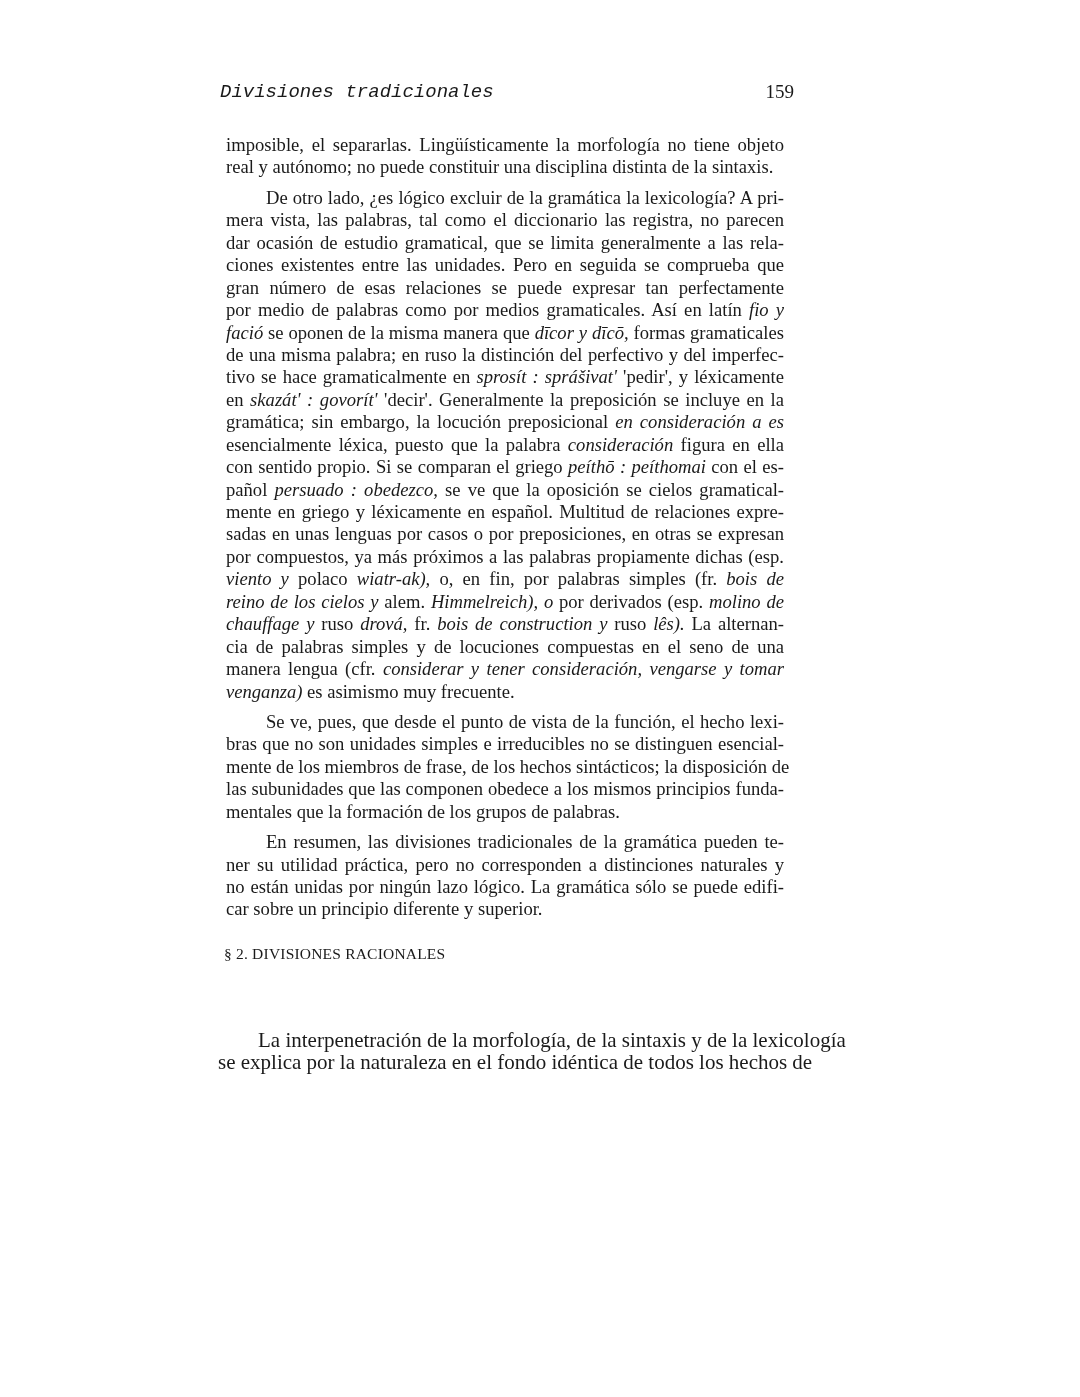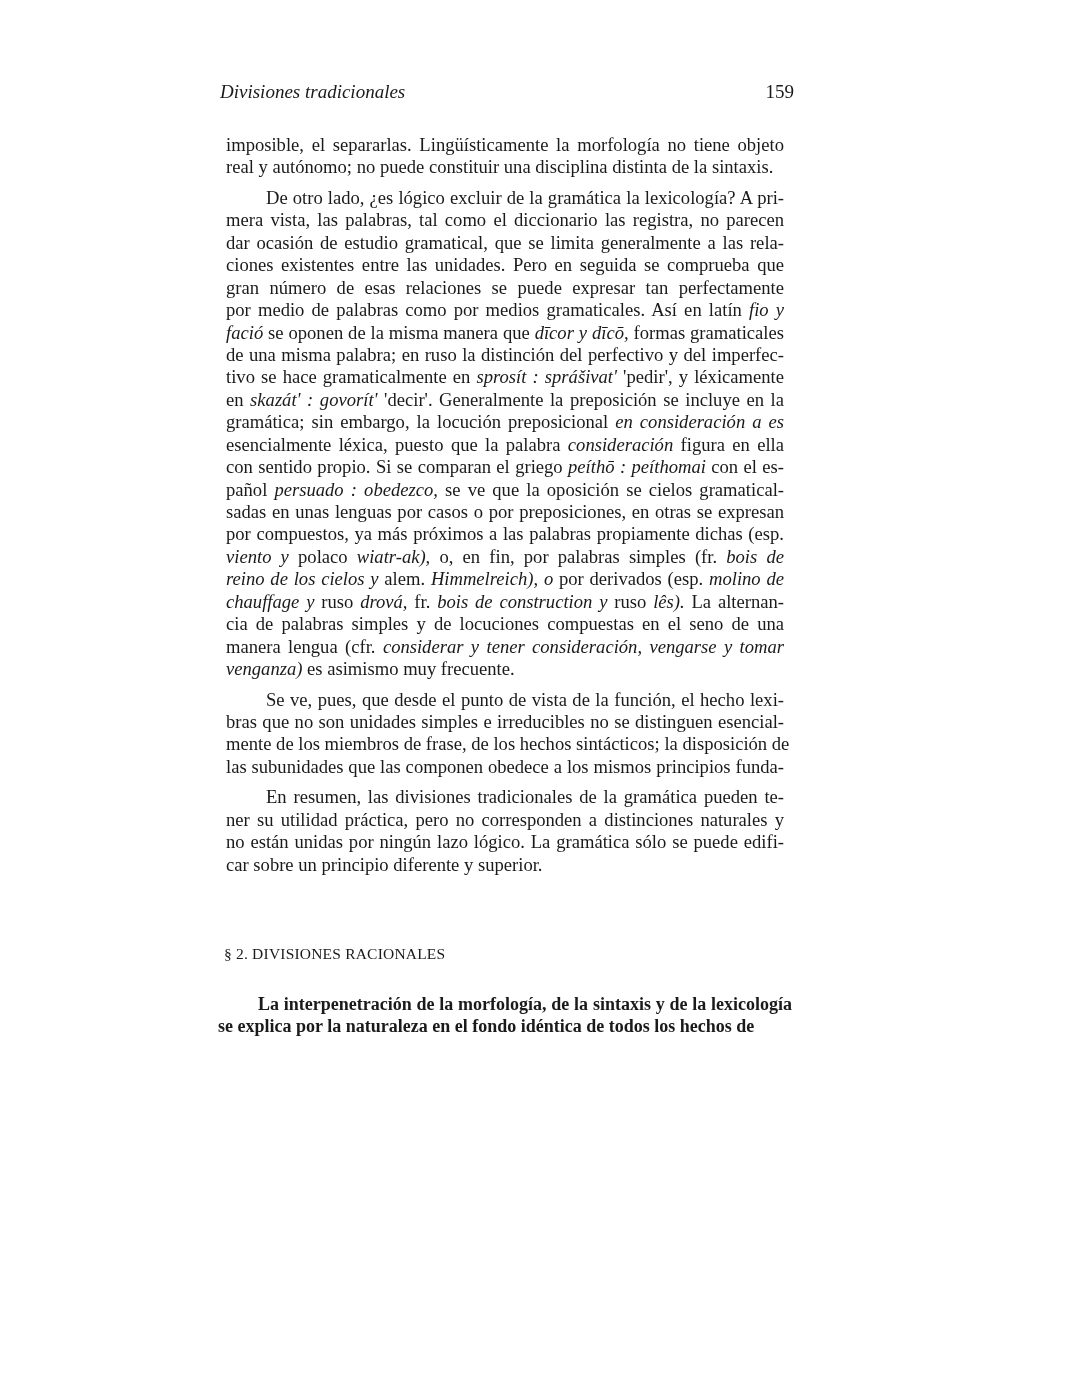--- a/index.html
+++ b/index.html
@@ -1,32 +1,32 @@
 <!DOCTYPE html>
 <html><head>
 <meta charset="utf-8">
 <style>
   html, body { margin: 0; padding: 0; background: #ffffff; }
   body { width: 1080px; height: 1397px; position: relative; overflow: hidden;
          font-family: "Liberation Serif", "DejaVu Serif", serif; color: #1a1a1a; }
   .page { position: absolute; left: 218px; top: 0; width: 574px; }
   .header { position: absolute; top: 81px; left: 0; width: 574px; height: 24px;
             font-size: 19px; }
-  .header .title { position: absolute; left: 2px; font-style: italic; }
+  .header .title { position: absolute; left: 2px; font-style: italic; font-family: Liberation Mono, monospace; }
   .header .pnum { position: absolute; right: -2px; margin-left: 16px; }
   .body { position: absolute; top: 126px; left: 0; width: 574px;
           font-size: 18.6px; line-height: 22.45px; text-align: justify; }
   .body p { margin: 8px; }
   .line { display: block; text-align: justify; text-align-last: justify; white-space: nowrap; height: 22.45px; }
   .line.last { text-align-last: left; }
   .indent { padding-left: 40px; }
   .body i { }
   .section { position: absolute; top: 933px; left: 6px; font-size: 15.5px; letter-spacing: 0.2px; margin-top: 12px; }
-  .body2 { position: absolute; top: 975px; left: 0; width: 574px;
-           font-size: 18px; line-height: 22.45px; font-weight: bold; }
+  .body2 { position: absolute; top: 1008px; left: 0; width: 574px;
+           font-size: 21px; line-height: 22.45px; }
 </style>
 </head>
 <body>
 
 <div class="page">
   <div class="header">
     <span class="title">Divisiones tradicionales</span>
     <span class="pnum">159</span>
   </div>
 
@@ -43,34 +43,36 @@
         <span class="line"><span>gran número de esas relaciones se puede expresar tan perfectamente</span></span>
         <span class="line"><span>por medio de palabras como por medios gramaticales. Así en latín </span><i>fio y</i></span>
         <span class="line"><i>fació</i><span> se oponen de la misma manera que </span><i>dīcor y dīcō,</i><span> formas gramaticales</span></span>
         <span class="line"><span>de una misma palabra; en ruso la distinción del perfectivo y del imperfec-</span></span>
         <span class="line"><span>tivo se hace gramaticalmente en </span><i>sprosít : sprášivat'</i><span> 'pedir', y léxicamente</span></span>
         <span class="line"><span>en </span><i>skazát' : govorít'</i><span> 'decir'. Generalmente la preposición se incluye en la</span></span>
         <span class="line"><span>gramática; sin embargo, la locución preposicional </span><i>en consideración a es</i></span>
         <span class="line"><span>esencialmente léxica, puesto que la palabra </span><i>consideración</i><span> figura en ella</span></span>
         <span class="line"><span>con sentido propio. Si se comparan el griego </span><i>peíthō : peíthomai</i><span> con el es-</span></span>
         <span class="line"><span>pañol </span><i>persuado : obedezco,</i><span> se ve que la oposición se cielos gramatical-</span></span>
+        <span class="line"><span>mente en griego y léxicamente en español. Multitud de relaciones expre-</span></span>
         <span class="line"><span>sadas en unas lenguas por casos o por preposiciones, en otras se expresan</span></span>
         <span class="line"><span>por compuestos, ya más próximos a las palabras propiamente dichas (esp.</span></span>
         <span class="line"><i>viento y</i><span> polaco </span><i>wiatr-ak),</i><span> o, en fin, por palabras simples (fr. </span><i>bois de</i></span>
         <span class="line"><i>reino de los cielos y</i><span> alem. </span><i>Himmelreich), o</i><span> por derivados (esp. </span><i>molino de</i></span>
         <span class="line"><i>chauffage y</i><span> ruso </span><i>drová,</i><span> fr. </span><i>bois de construction y</i><span> ruso </span><i>lês).</i><span> La alternan-</span></span>
         <span class="line"><span>cia de palabras simples y de locuciones compuestas en el seno de una</span></span>
         <span class="line"><span>manera lengua (cfr. </span><i>considerar y tener consideración, vengarse y tomar</i></span>
         <span class="line last"><i>venganza)</i><span> es asimismo muy frecuente.</span></span>
       </p>
       <p>
         <span class="line indent"><span>Se ve, pues, que desde el punto de vista de la función, el hecho lexi-</span></span>
         <span class="line"><span>bras que no son unidades simples e irreducibles no se distinguen esencial-</span></span>
         <span class="line"><span>mente de los miembros de frase, de los hechos sintácticos; la disposición de</span></span>
         <span class="line"><span>las subunidades que las componen obedece a los mismos principios funda-</span></span>
+        <span class="line last"><span>mentales que la formación de los grupos de palabras.</span></span>
       </p>
       <p>
         <span class="line indent"><span>En resumen, las divisiones tradicionales de la gramática pueden te-</span></span>
         <span class="line"><span>ner su utilidad práctica, pero no corresponden a distinciones naturales y</span></span>
         <span class="line"><span>no están unidas por ningún lazo lógico. La gramática sólo se puede edifi-</span></span>
         <span class="line last"><span>car sobre un principio diferente y superior.</span></span>
       </p>
     </div>
 
   <div class="section">§ 2. DIVISIONES RACIONALES</div>

